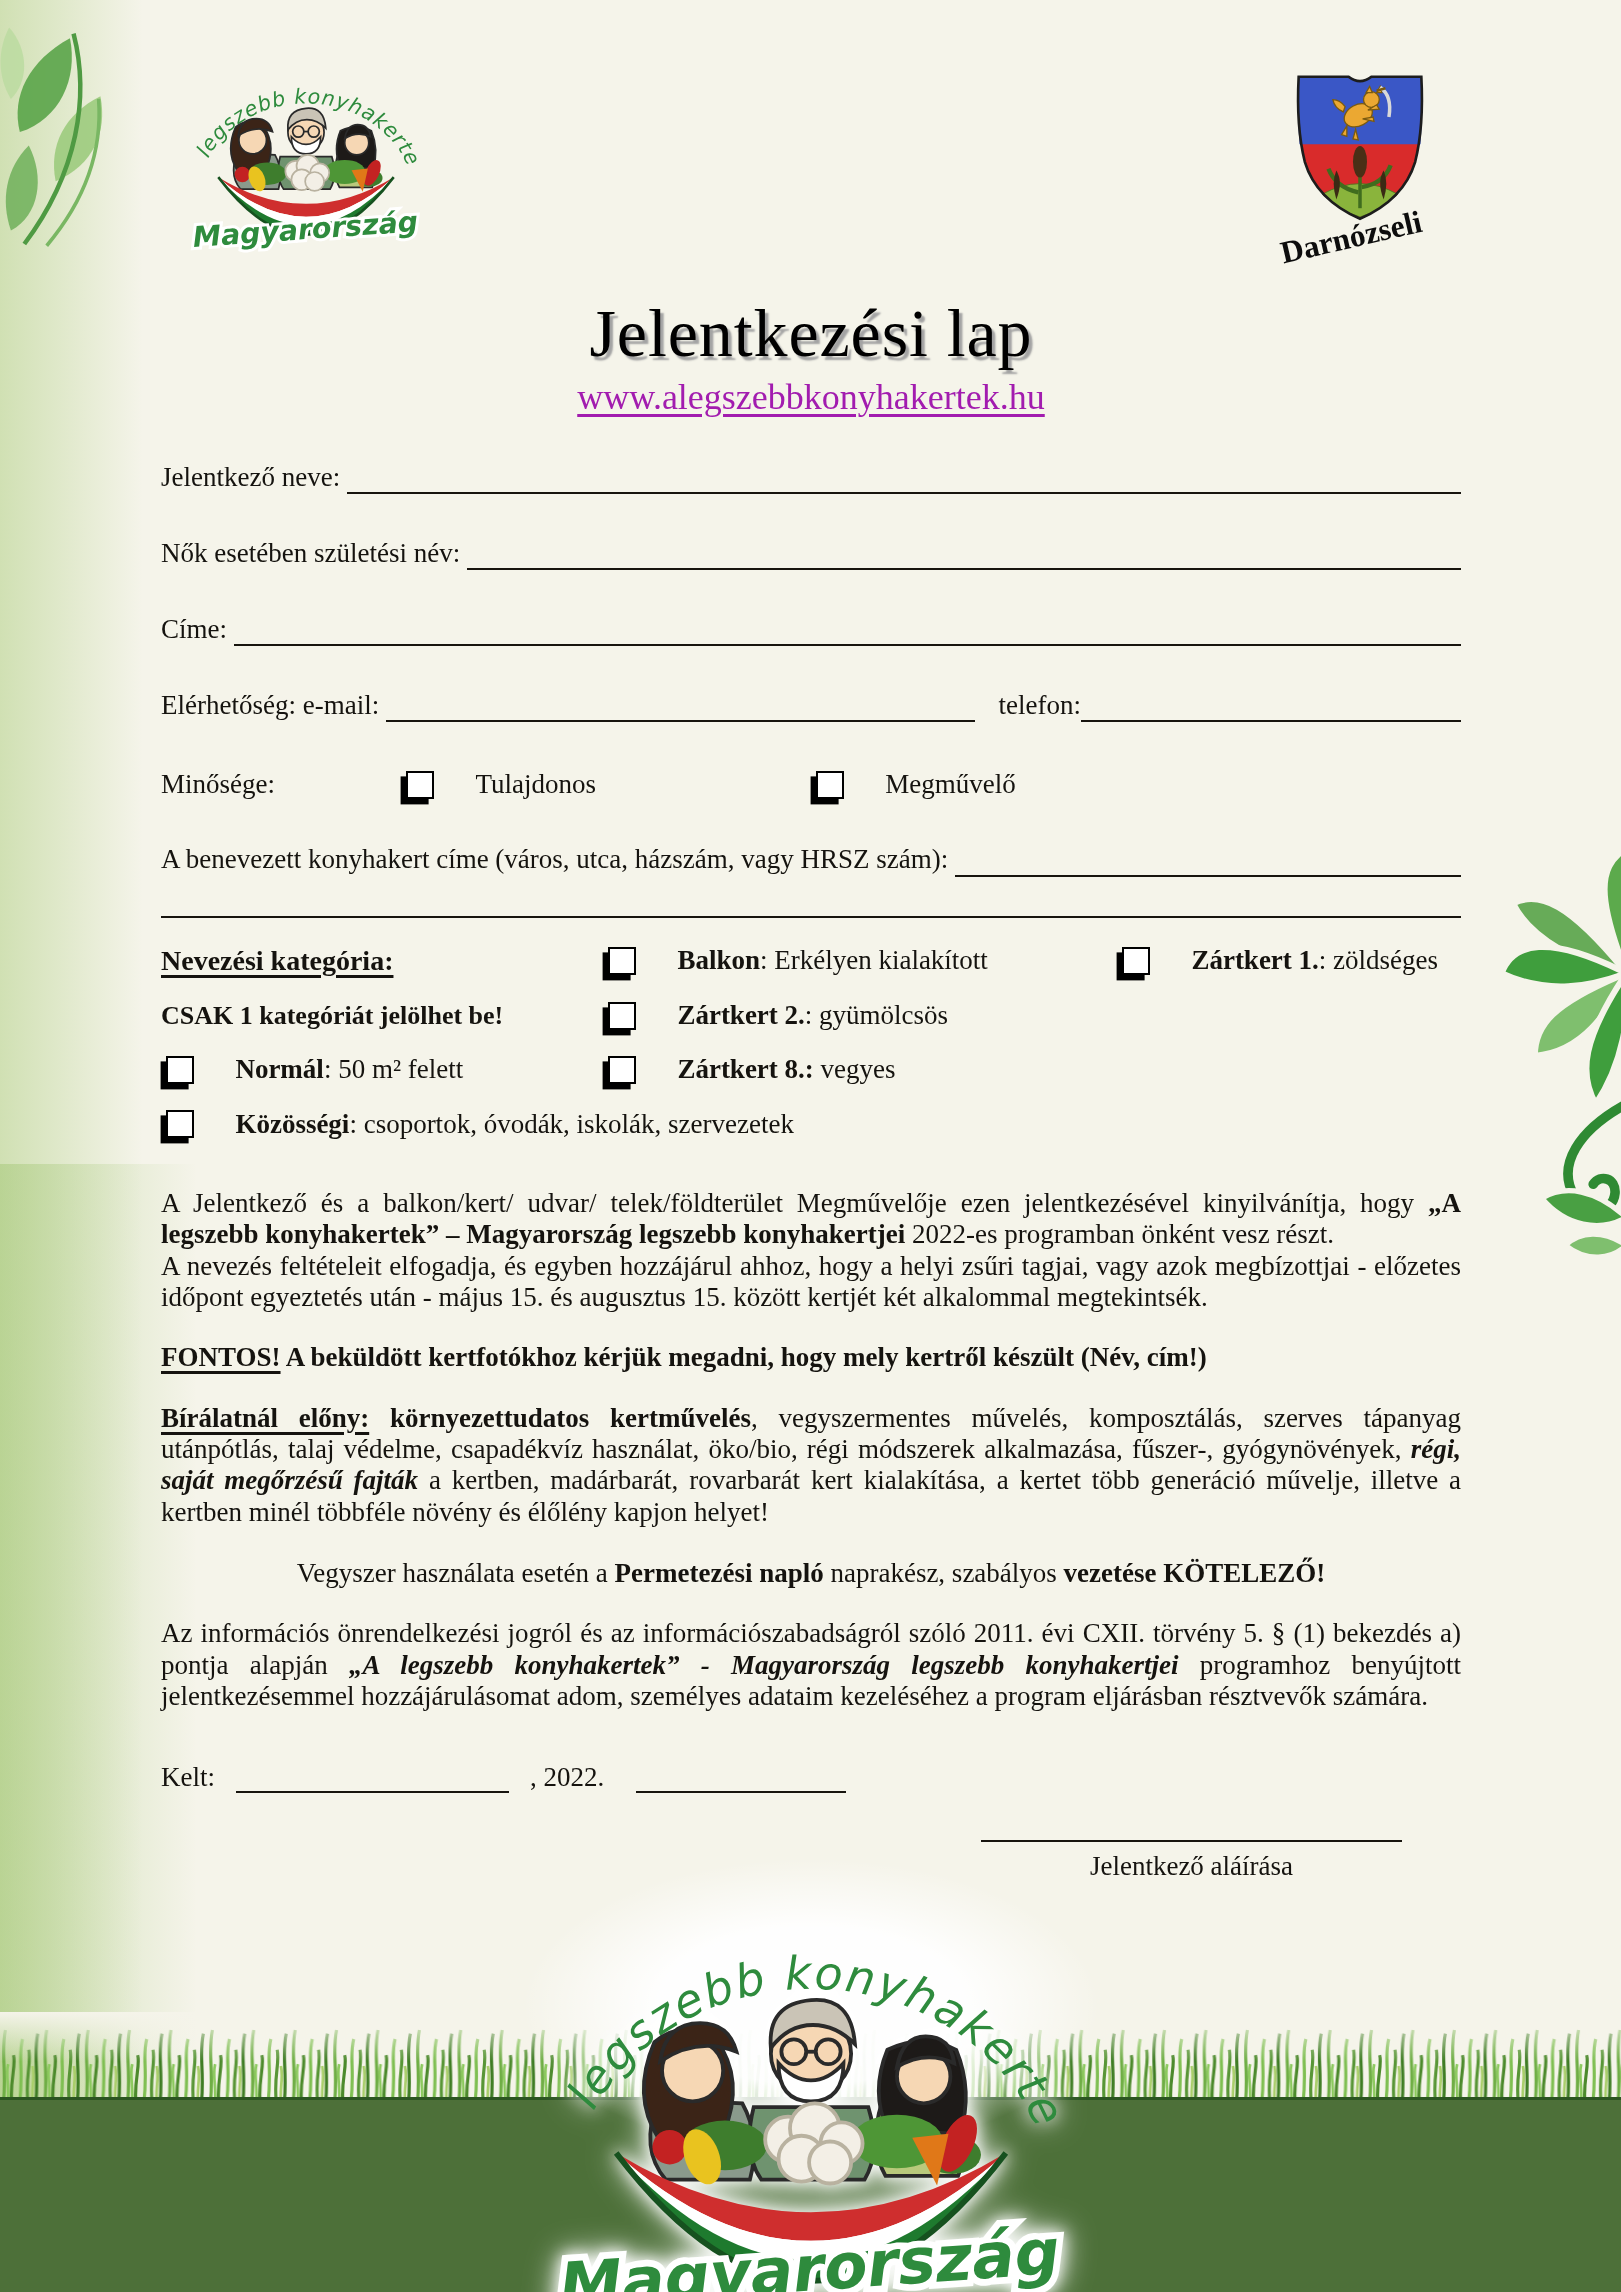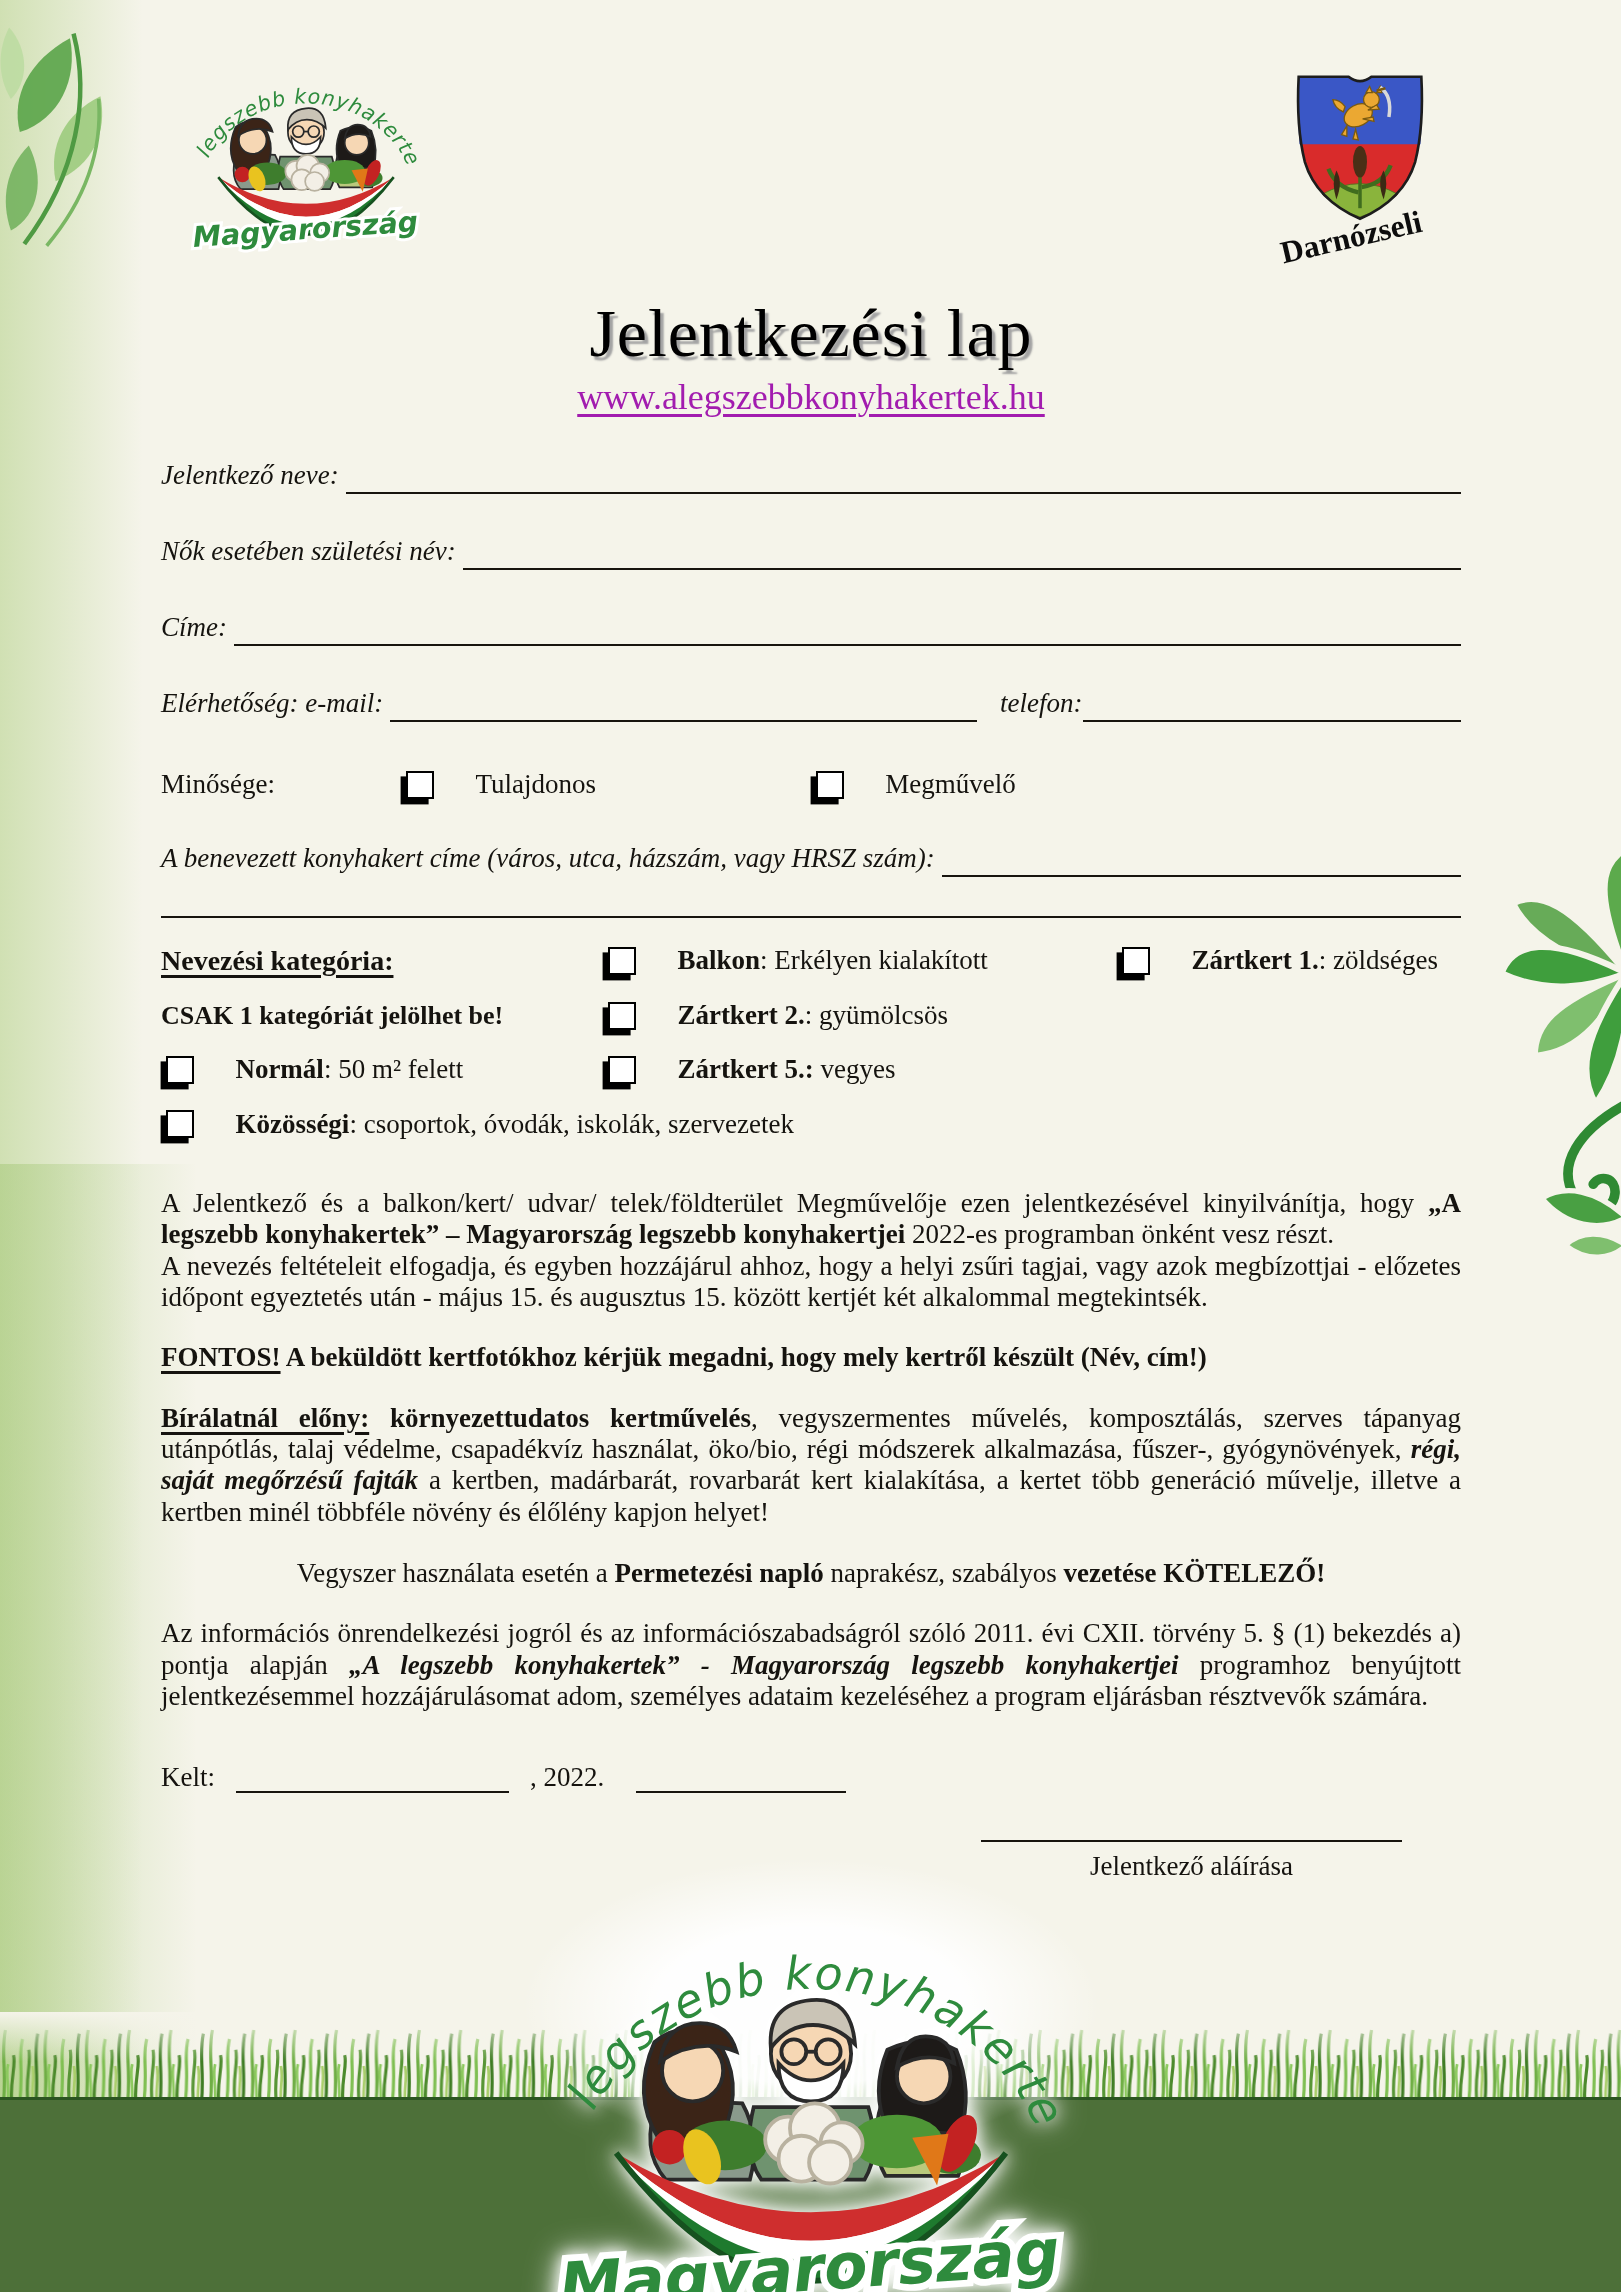--- a/index.html
+++ b/index.html
@@ -37,21 +37,21 @@
   .hdr { display:flex; justify-content:space-between; align-items:flex-start; margin-top:43px; }
   .hdr-logo { width:258px; margin-left:16px; }
   .hdr-crest { width:184px; margin-right:9px; margin-top:18px; }
 
   .title-block { text-align:center; margin-top:36px; }
   .doc-title { font-size:68px; letter-spacing:0.9px; color:#000;
     text-shadow:3.6px 3.6px 1.8px #a3a3a3; }
   .doc-url { margin-top:3.6px; font-size:36px; color:#a21caf;
     text-decoration:underline; text-decoration-thickness:2.7px; text-underline-offset:4.5px; cursor:pointer; }
 
-  .row { display:flex; align-items:flex-start; margin-top:42px;font-style:italic; }
+  .row { display:flex; align-items:center; margin-top:42px; }
   .row .lbl { white-space:nowrap; }
   .fill { flex:1 1 auto; border-bottom:2.7px solid #17140e; height:32px; margin-left:7.2px; }
   .fill.fixed { flex:0 0 auto; }
   .rule-line { border-bottom:2.7px solid #17140e; height:0; margin-top:39px; }
 
   .cb { display:inline-block; width:24px; height:24px; background:#fff;
     border:2.7px solid #000; box-shadow:-5.4px 5.4px 0 0 #000; margin-left:5.4px; flex:0 0 auto; }
 
   .role-row { display:flex; margin-top:47px; }
   .role-row .lbl { width:240px; }
@@ -279,21 +279,21 @@
         <span><span class="b">Zártkert 2.</span><span>: gyümölcsös</span></span>
       </div>
 
       <div></div>
       <div class="opt">
         <span class="cb"></span>
         <span><span class="b">Normál</span><span>: 50 m² felett</span></span>
       </div>
       <div class="opt">
         <span class="cb"></span>
-        <span><span class="b">Zártkert 5.:</span><span> vegyes</span></span>
+        <span><span class="b">Zártkert 8.:</span><span> vegyes</span></span>
       </div>
 
       <div></div>
       <div class="opt">
         <span class="cb"></span>
         <span><span class="b">Közösségi</span><span>: csoportok, óvodák, iskolák, szervezetek</span></span>
       </div>
       <div></div>
     </div>
 

